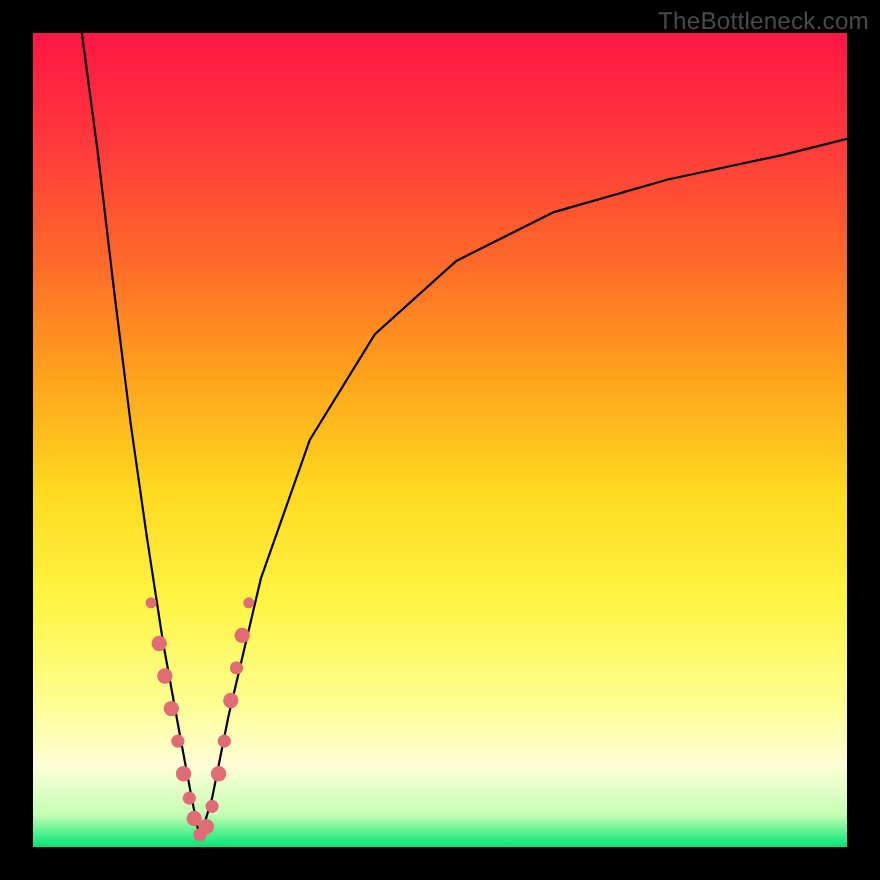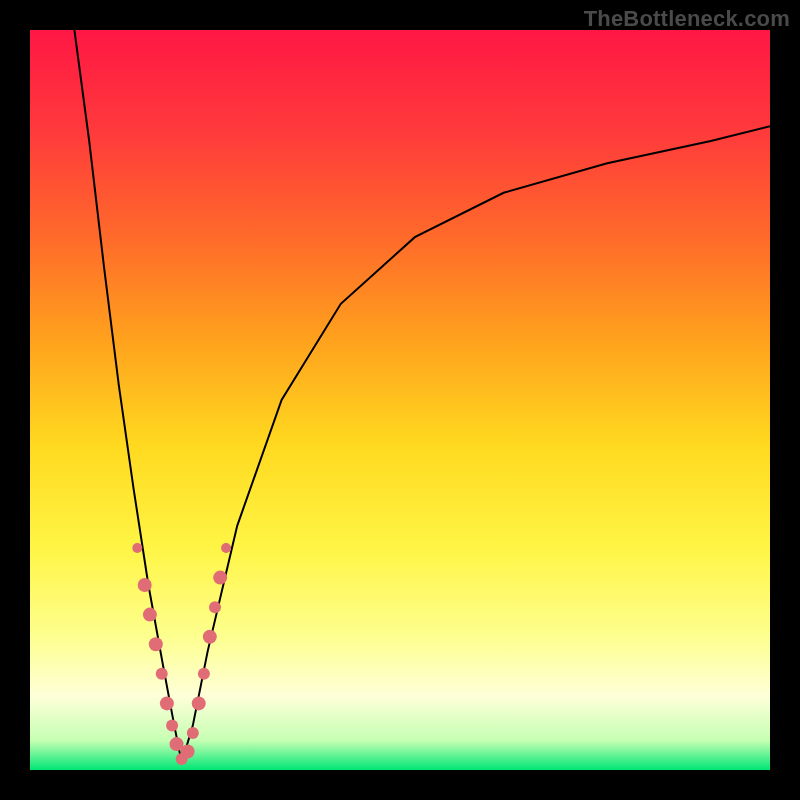--- a/index.html
+++ b/index.html
@@ -24,21 +24,21 @@
     top: 30px;
     width: 740px;
     height: 740px;
   }
   .watermark {
     position: absolute;
     top: 6px;
     right: 10px;
     color: #4a4a4a;
     font-size: 22px;
-    font-weight: 700;
+    font-weight: 400;
     letter-spacing: 0.2px;
   }
   svg { display: block; }
 </style>
 </head>
 <body>
 
 <div class="frame">
   <div class="plot-area">
     <svg id="chart-svg" width="740" height="740" viewBox="0 0 740 740">

